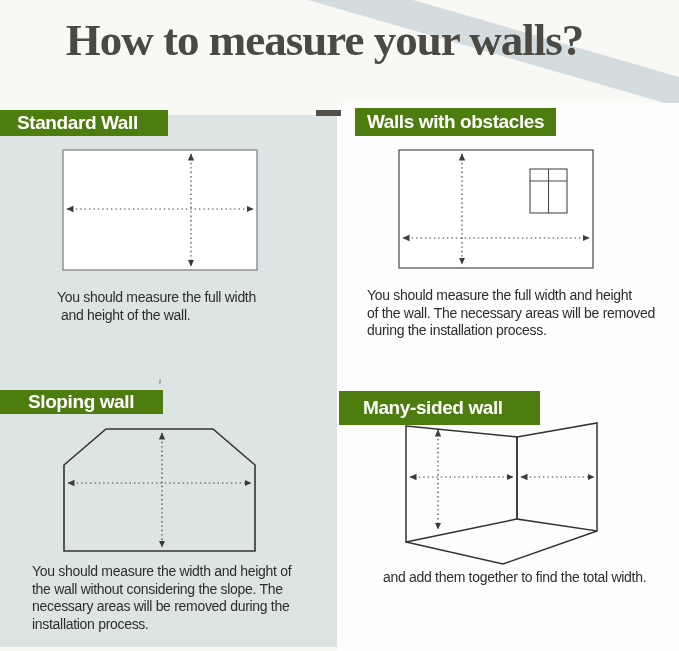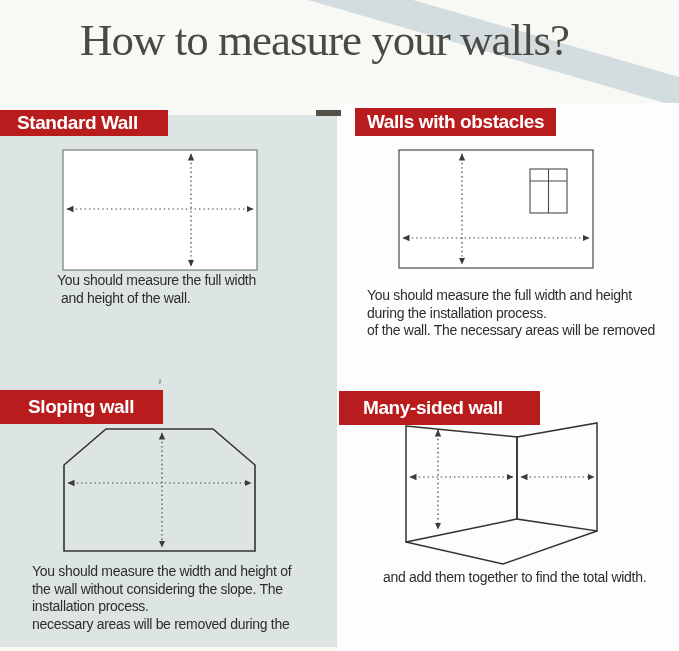--- a/index.html
+++ b/index.html
@@ -3,36 +3,36 @@
 <meta charset="utf-8">
 <style>
   html,body{margin:0;padding:0;}
   .page{position:relative;width:679px;height:651px;background:#f8f8f5;overflow:hidden;
         font-family:"Liberation Sans",sans-serif;}
   .stripe-svg{position:absolute;left:0;top:0;}
   .right-col{position:absolute;left:337px;top:103px;width:342px;height:548px;background:#fdfdfd;}
   .left-panel{position:absolute;left:0;top:115px;width:337px;height:532px;background:#dde4e4;}
   .title{position:absolute;left:0;top:13px;width:679px;padding-right:30px;box-sizing:border-box;
          text-align:center;font-family:"Liberation Serif",serif;font-size:45px;line-height:1.2;
-         color:#4a4a43;letter-spacing:-1px;}
-  .bar{position:absolute;background:#b91c1c;color:#ffffff;font-weight:bold;font-size:19px;
+         color:#4a4a43;letter-spacing:-1px;font-weight:bold;}
+  .bar{position:absolute;background:#4d7c0f;color:#ffffff;font-weight:bold;font-size:19px;
        letter-spacing:-0.4px;white-space:nowrap;display:flex;align-items:center;box-sizing:border-box;}
   .bar-std{left:0;top:110px;width:168px;height:26px;padding-left:17px;}
   .bar-obs{left:355px;top:108px;width:201px;height:28px;padding-left:12px;}
-  .bar-slope{left:0;top:390px;width:163px;height:34px;padding-left:28px;}
+  .bar-slope{left:0;top:390px;width:163px;height:24px;padding-left:28px;}
   .bar-many{left:339px;top:391px;width:201px;height:34px;padding-left:24px;}
   .bar-notch{position:absolute;left:316px;top:110px;width:25px;height:6px;background:#544f49;}
   .diagram{position:absolute;}
   .d1{left:55px;top:142px;}
   .d2{left:391px;top:142px;}
   .d3{left:54px;top:419px;}
   .d4{left:396px;top:413px;}
   .caption{position:absolute;font-size:14px;line-height:17.5px;letter-spacing:-0.3px;
            color:#2d2d2d;white-space:nowrap;}
-  .c1{left:57px;top:272px;}
+  .c1{left:57px;top:289px;}
   .c1 .ln2{text-indent:4px;}
   .c2{left:367px;top:287px;}
   .c3{left:32px;top:563px;}
   .c4{left:383px;top:569px;}
   .stray{position:absolute;left:159px;top:379px;width:2px;height:5px;background:#97978f;
          opacity:.8;transform:rotate(10deg);border-radius:1px;}
 </style>
 </head>
 <body>
 
@@ -82,44 +82,44 @@
     <rect x="8" y="8" width="194" height="118" fill="#ffffff" stroke="#4a4a4a" stroke-width="1.2"></rect>
     <rect x="139" y="27" width="37" height="44" fill="#ffffff" stroke="#4a4a4a" stroke-width="1.1"></rect>
     <line x1="157.5" y1="27" x2="157.5" y2="71" stroke="#4a4a4a" stroke-width="1.1"></line>
     <line x1="139" y1="39" x2="176" y2="39" stroke="#4a4a4a" stroke-width="1.1"></line>
     <line x1="71" y1="12" x2="71" y2="122" stroke="#3b3b3b" stroke-width="1.2" stroke-dasharray="1.4 3" marker-start="url(#ah2)" marker-end="url(#ah2)"></line>
     <line x1="12" y1="96" x2="198" y2="96" stroke="#3b3b3b" stroke-width="1.2" stroke-dasharray="1.4 3" marker-start="url(#ah2)" marker-end="url(#ah2)"></line>
   </svg>
 
   <div class="caption c2">
     <div>You should measure the full width and height</div>
+    <div>of the wall. The necessary areas will be removed</div>
     <div>during the installation process.</div>
-    <div>of the wall. The necessary areas will be removed</div>
   </div>
 
   <div class="bar bar-slope">
     <span>Sloping wall</span>
   </div>
 
   <svg class="diagram d3" width="212" height="142">
     <defs>
       <marker id="ah3" markerWidth="8" markerHeight="8" refX="6.5" refY="3.5" orient="auto-start-reverse" markerUnits="userSpaceOnUse">
         <path d="M0,0.3 L7,3.5 L0,6.7 Z" fill="#3b3b3b"></path>
       </marker>
     </defs>
     <polygon points="10,46 52,10 159,10 201,46 201,132 10,132" fill="none" stroke="#34342f" stroke-width="1.6"></polygon>
     <line x1="14" y1="64" x2="197" y2="64" stroke="#3b3b3b" stroke-width="1.2" stroke-dasharray="1.4 3" marker-start="url(#ah3)" marker-end="url(#ah3)"></line>
     <line x1="108" y1="14" x2="108" y2="128" stroke="#3b3b3b" stroke-width="1.2" stroke-dasharray="1.4 3" marker-start="url(#ah3)" marker-end="url(#ah3)"></line>
   </svg>
 
   <div class="caption c3">
     <div>You should measure the width and height of</div>
     <div>the wall without considering the slope. The</div>
+    <div>necessary areas will be removed during the</div>
     <div>installation process.</div>
-    <div>necessary areas will be removed during the</div>
   </div>
 
   <div class="bar bar-many">
     <span>Many-sided wall</span>
   </div>
 
   <svg class="diagram d4" width="212" height="162">
     <defs>
       <marker id="ah4" markerWidth="8" markerHeight="8" refX="6.5" refY="3.5" orient="auto-start-reverse" markerUnits="userSpaceOnUse">
         <path d="M0,0.3 L7,3.5 L0,6.7 Z" fill="#3b3b3b"></path>

